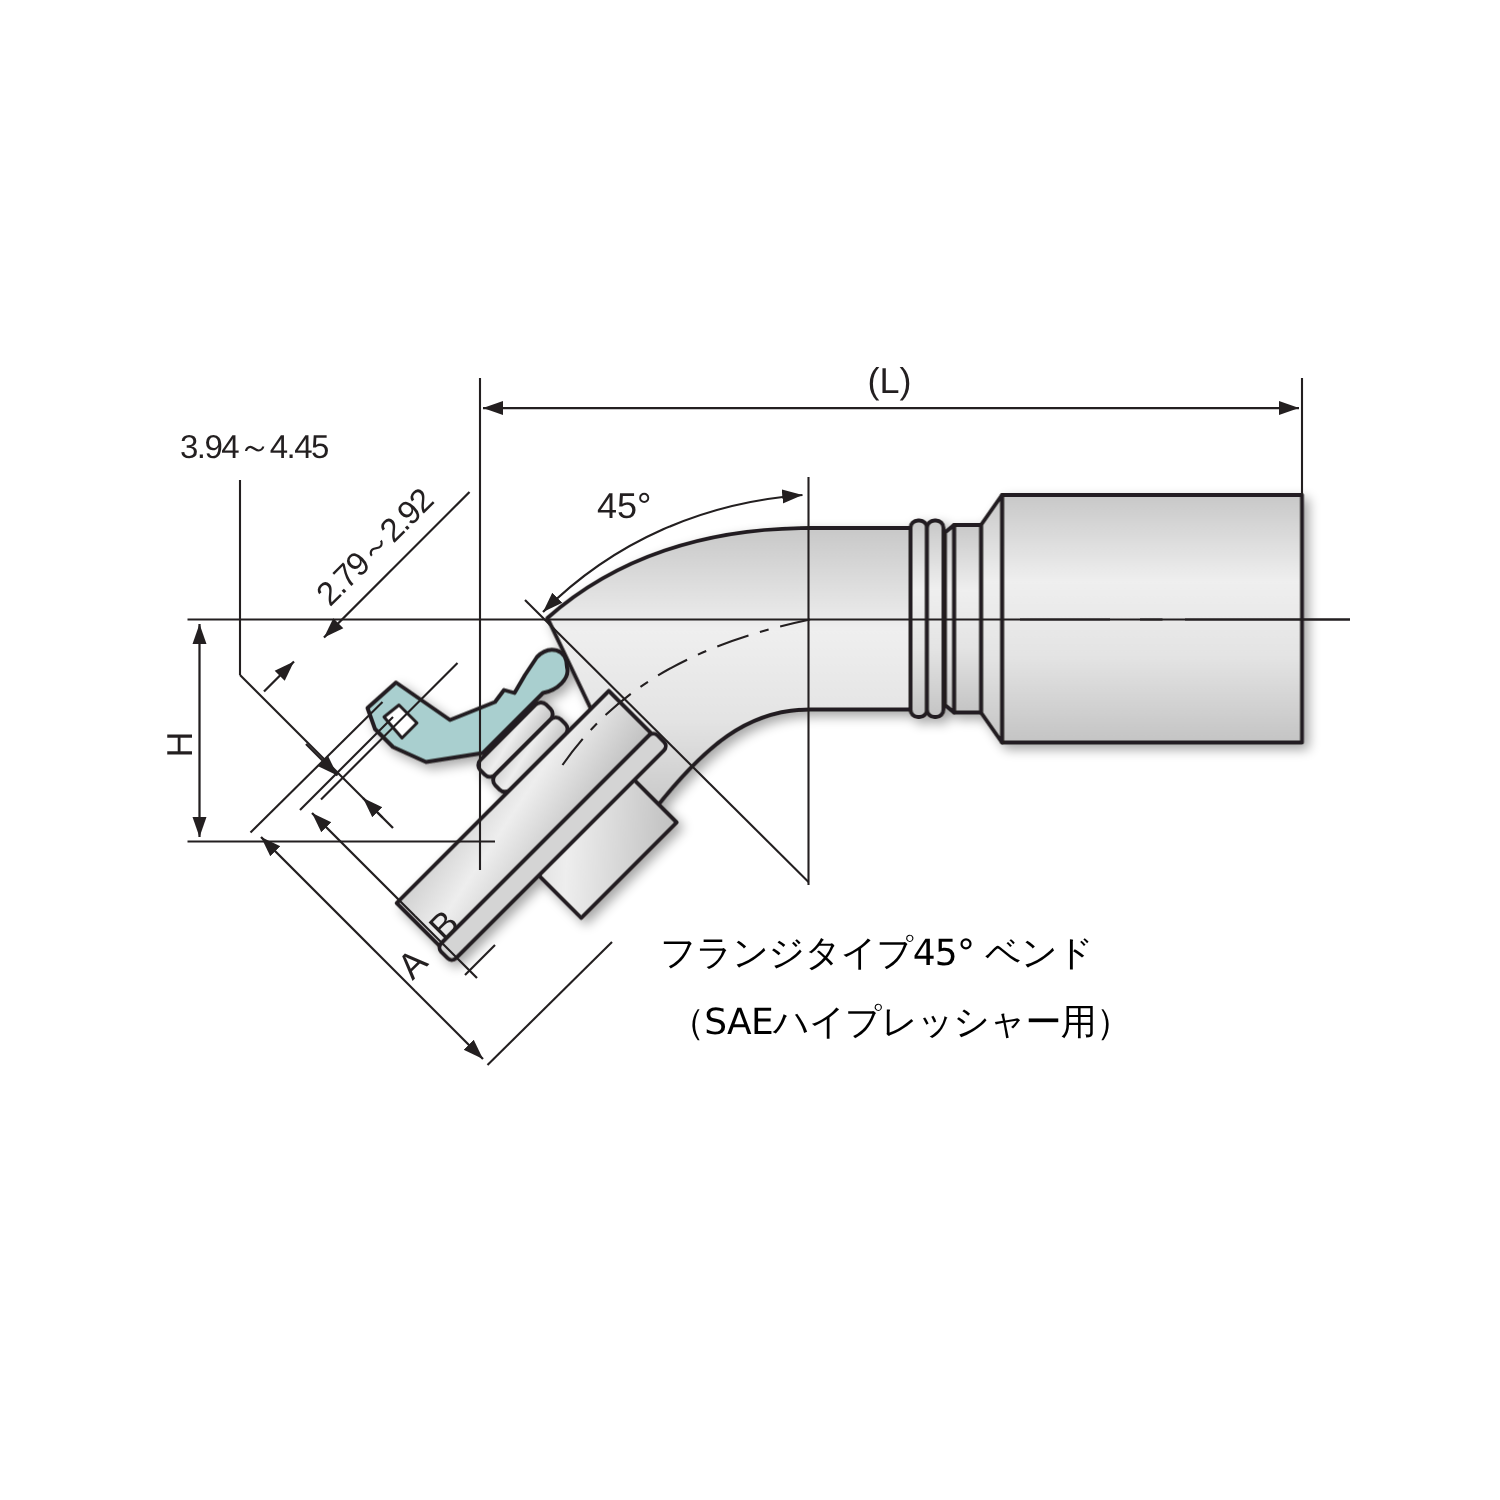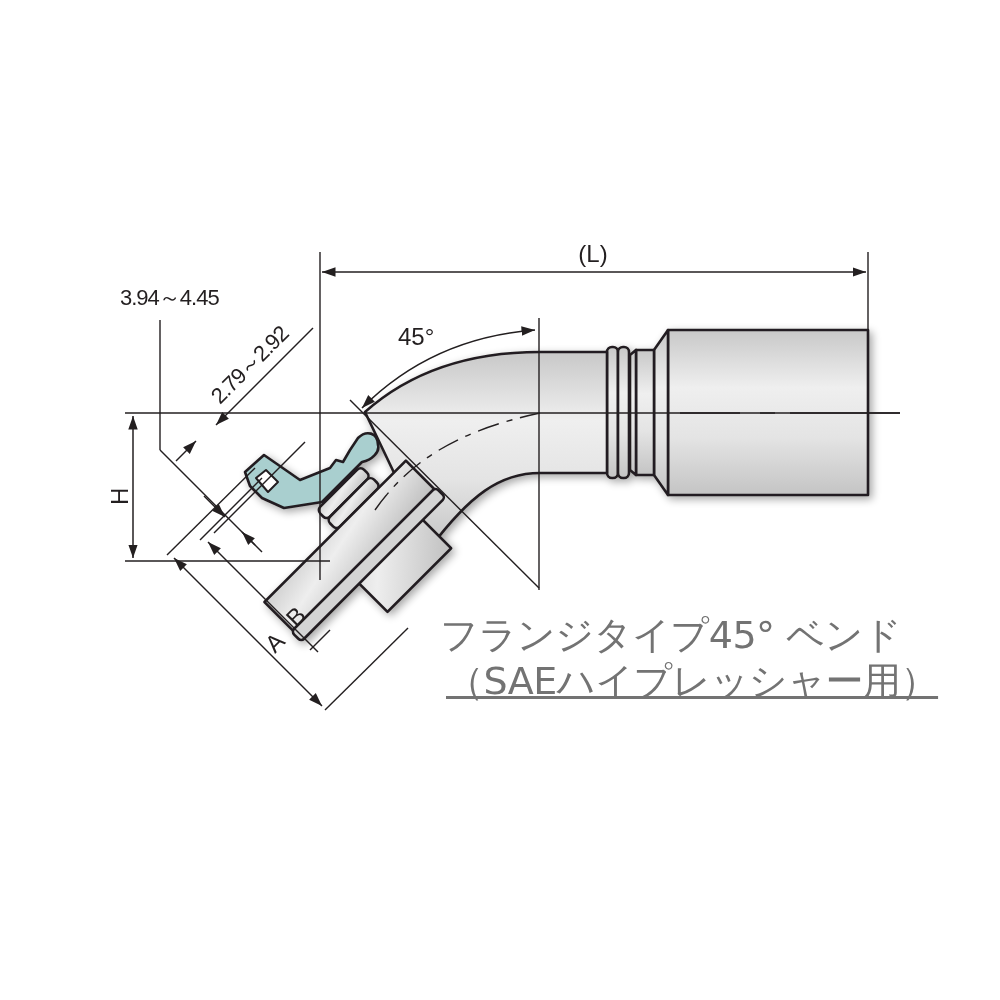--- a/index.html
+++ b/index.html
@@ -1,20 +1,20 @@
 <!DOCTYPE html>
 <html><head>
 <meta charset="utf-8">
 <style>
   html, body { margin: 0; padding: 0; background: #ffffff; }
   body { width: 1000px; height: 1000px; position: relative; overflow: hidden; font-family: "DejaVu Sans", sans-serif; }
   svg { position: absolute; left: 0; top: 0; }
   .dim-text { font-family: "Liberation Sans", "DejaVu Sans", sans-serif; fill: #231f20; }
-  .caption { position: absolute; left: 440px; top: 612px; color: #737373; font-family: "DejaVu Sans", sans-serif; font-size: 38px; line-height: 46px; letter-spacing: -0.5px; white-space: nowrap; }
-  .caption .l2 { padding-left: 6px; text-decoration: underline; }
+  .caption { position: absolute; left: 440px; top: 612px; color: #000000; font-family: "DejaVu Sans", sans-serif; font-size: 24px; line-height: 46px; letter-spacing: -0.5px; white-space: nowrap; }
+  .caption .l2 { padding-left: 6px; }
 </style>
 </head>
 <body>
 
 <svg width="1000" height="1000" viewBox="0 0 1000 1000">
   <defs>
     <linearGradient id="gV" x1="0" y1="0" x2="0" y2="1">
       <stop offset="0" stop-color="#c8c8c8"></stop>
       <stop offset="0.35" stop-color="#efefef"></stop>
       <stop offset="0.65" stop-color="#e4e4e4"></stop>

